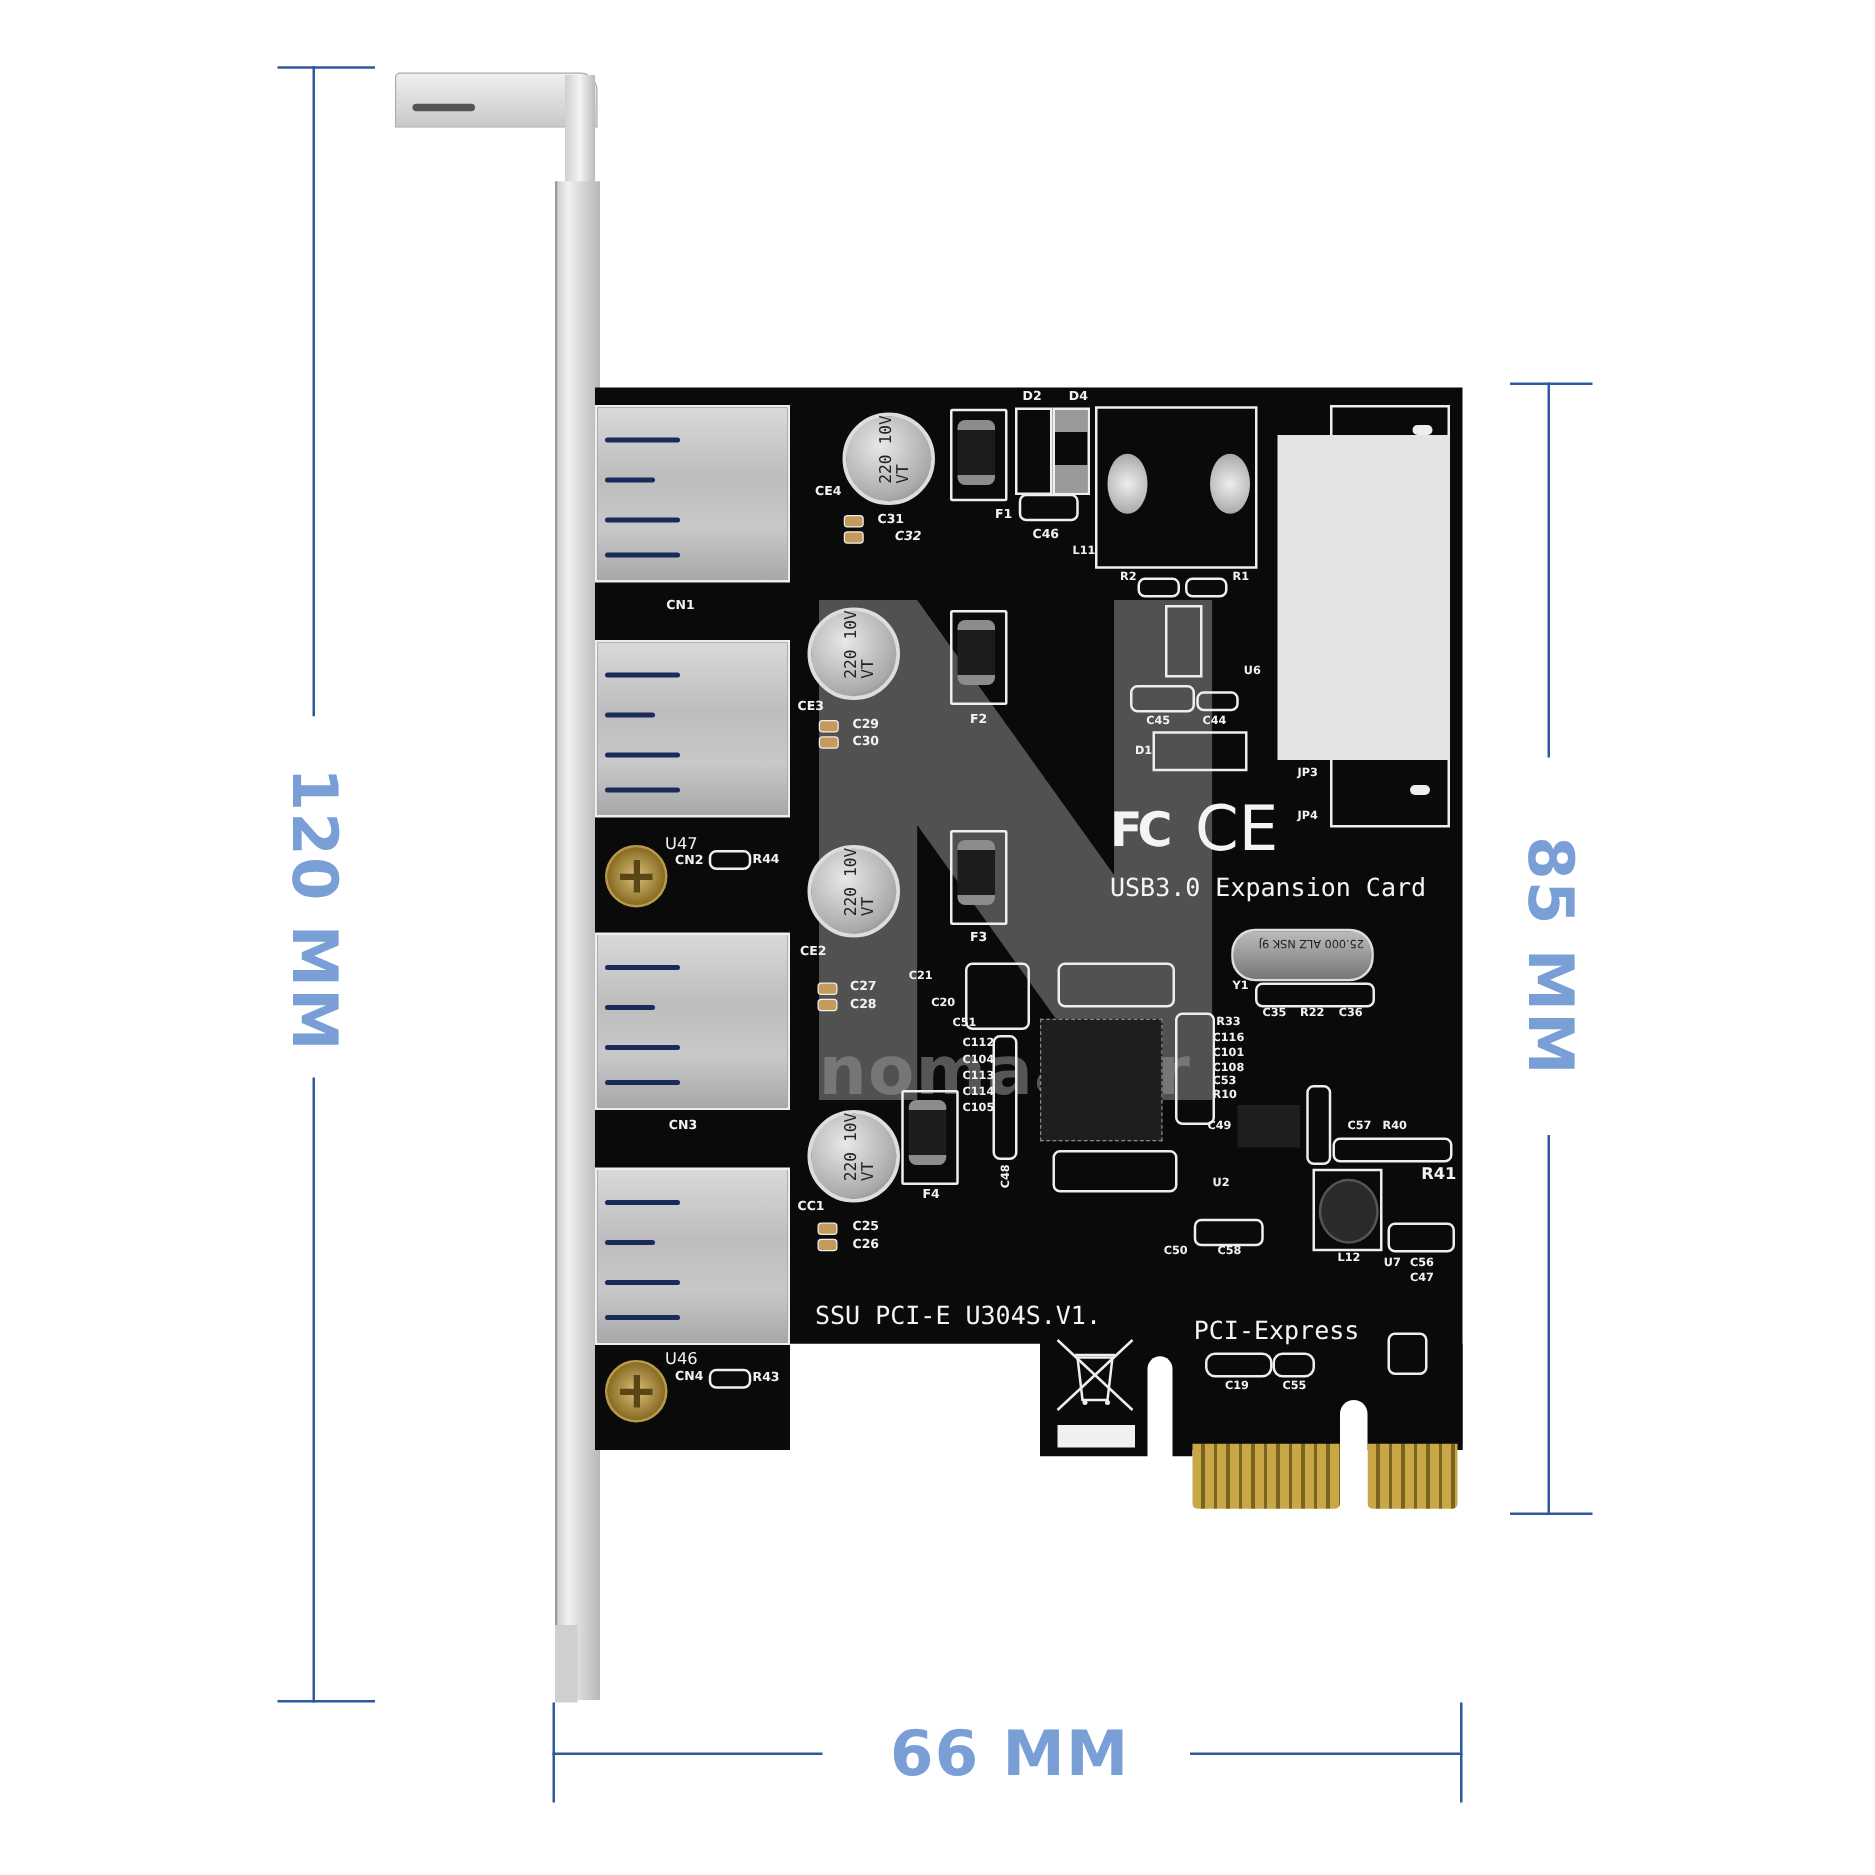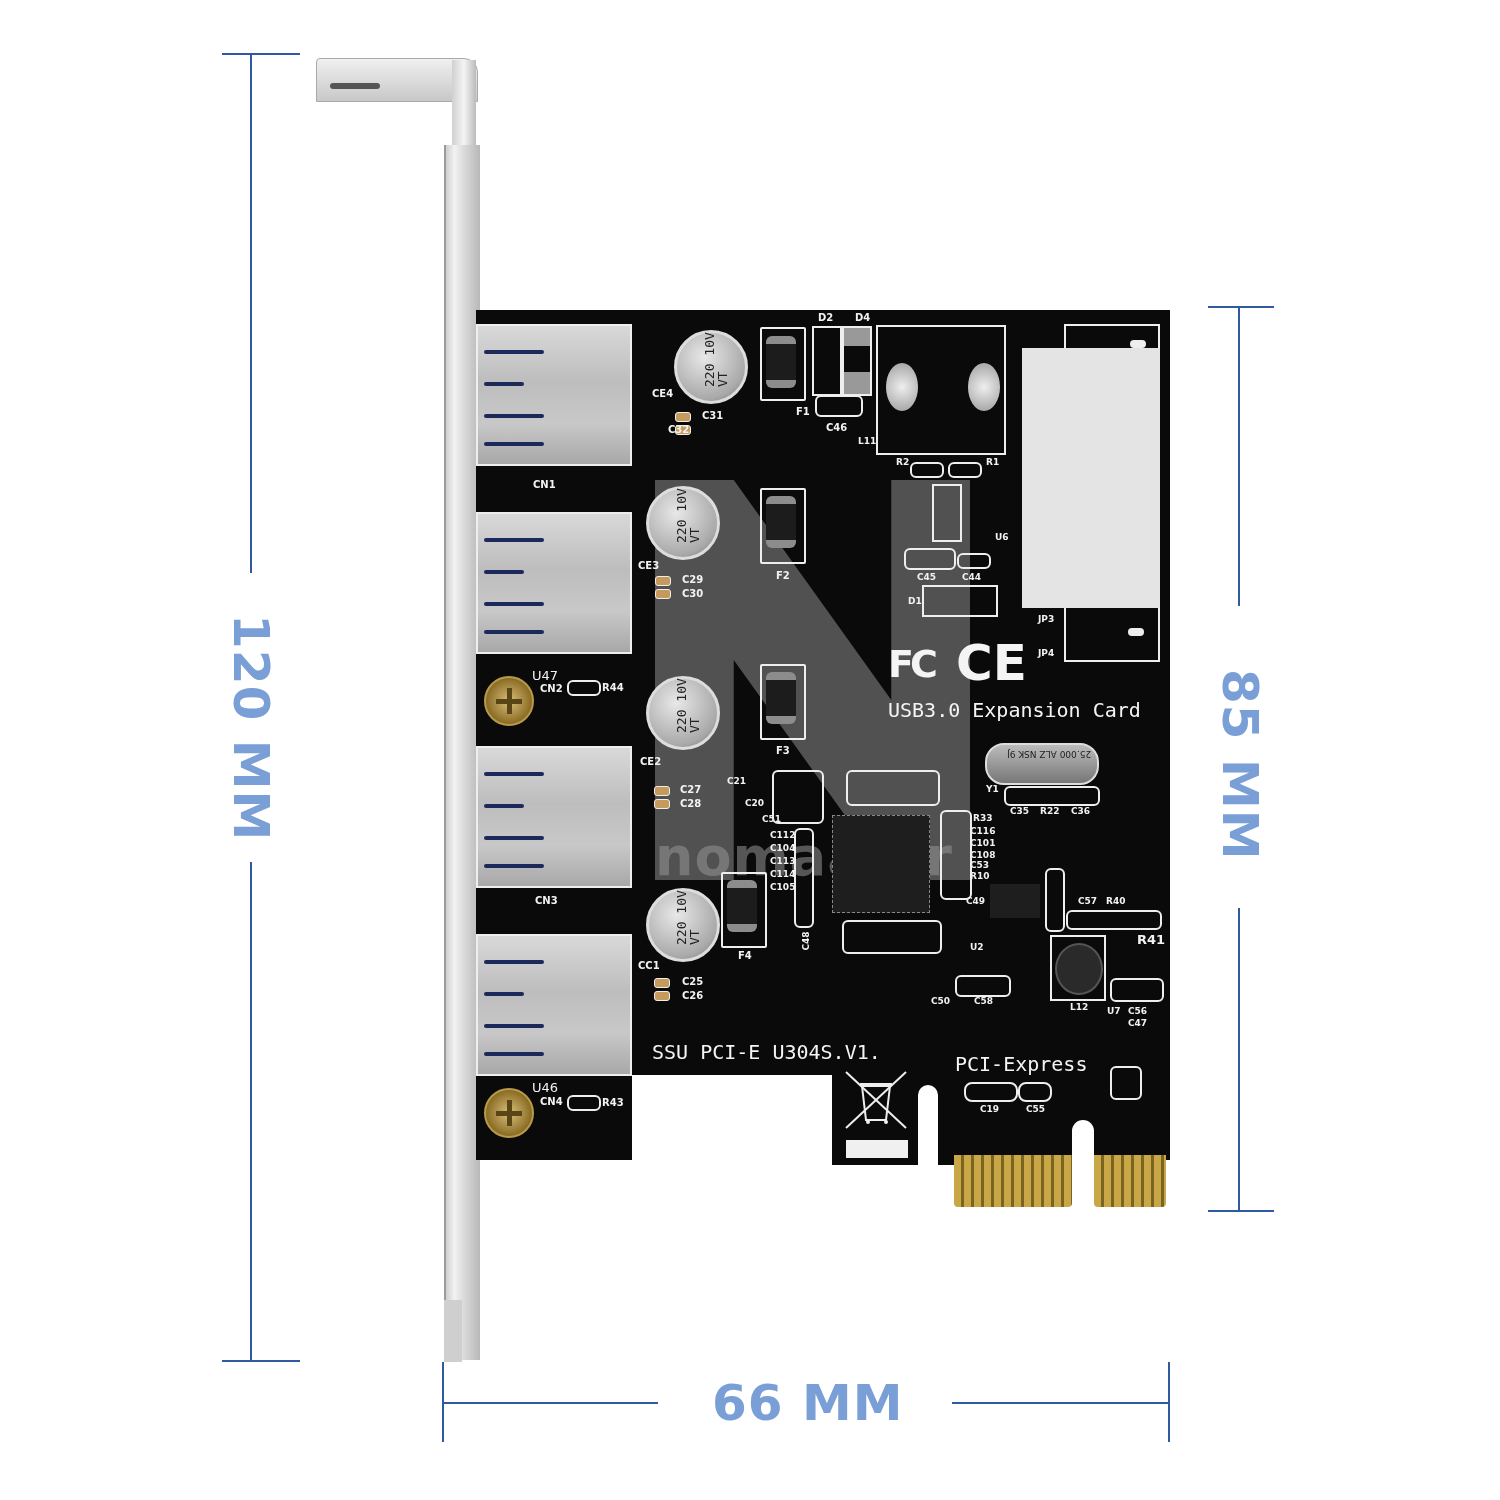--- a/index.html
+++ b/index.html
@@ -127,21 +127,21 @@
 <div class="silk" style="left:602px;top:1097px;">R43</div>
 <div class="screw" style="left:484px;top:1088px;"></div>
 
 <div class="cap" style="left:674px;top:330px;">
     <div class="cap-text">220 10V VT</div>
   </div>
 <div class="silk" style="left:652px;top:388px;">CE4</div>
 <div class="smd" style="left:675px;top:412px;"></div>
 <div class="smd" style="left:675px;top:425px;"></div>
 <div class="silk" style="left:702px;top:410px;">C31</div>
-<div class="silk" style="left:668px;top:424px;">C32</div>
+<div class="silk" style="left:716px;top:424px;font-style:italic;">C32</div>
 
 <div class="cap" style="left:646px;top:486px;">
     <div class="cap-text">220 10V VT</div>
   </div>
 <div class="silk" style="left:638px;top:560px;">CE3</div>
 <div class="smd" style="left:655px;top:576px;"></div>
 <div class="smd" style="left:655px;top:589px;"></div>
 <div class="silk" style="left:682px;top:574px;">C29</div>
 <div class="silk" style="left:682px;top:588px;">C30</div>
 
@@ -205,21 +205,21 @@
 <div class="abs" style="left:932px;top:484px;width:26px;height:54px;border:2px solid #eee;"></div>
 <div class="silk" style="left:995px;top:532px;font-size:9px;">U6</div>
 <div class="abs" style="left:904px;top:548px;width:48px;height:18px;border:2px solid #eee;border-radius:6px;"></div>
 <div class="abs" style="left:957px;top:553px;width:30px;height:12px;border:2px solid #eee;border-radius:6px;"></div>
 <div class="silk" style="left:917px;top:572px;font-size:9px;">C45</div>
 <div class="silk" style="left:962px;top:572px;font-size:9px;">C44</div>
 <div class="abs" style="left:922px;top:585px;width:72px;height:28px;border:2px solid #eee;"></div>
 <div class="silk" style="left:908px;top:596px;font-size:9px;">D1</div>
 
 <div class="fc-ce" style="left:888px;top:642px;font-size:38px;letter-spacing:-4px;">FC</div>
-<div class="fc-ce" style="left:956px;top:634px;font-size:50px;font-weight:bold;">CE</div>
+<div class="fc-ce" style="left:956px;top:634px;font-size:50px;font-weight:normal;">CE</div>
 <div class="label-big" style="left:888px;top:698px;">USB3.0 Expansion Card</div>
 
 <div class="crystal">
     <span>25.000 ALZ NSK 9J</span>
   </div>
 <div class="silk" style="left:986px;top:784px;font-size:9px;">Y1</div>
 <div class="abs" style="left:1004px;top:786px;width:92px;height:16px;border:2px solid #eee;border-radius:6px;"></div>
 <div class="silk" style="left:1010px;top:806px;font-size:9px;">C35</div>
 <div class="silk" style="left:1040px;top:806px;font-size:9px;">R22</div>
 <div class="silk" style="left:1071px;top:806px;font-size:9px;">C36</div>

